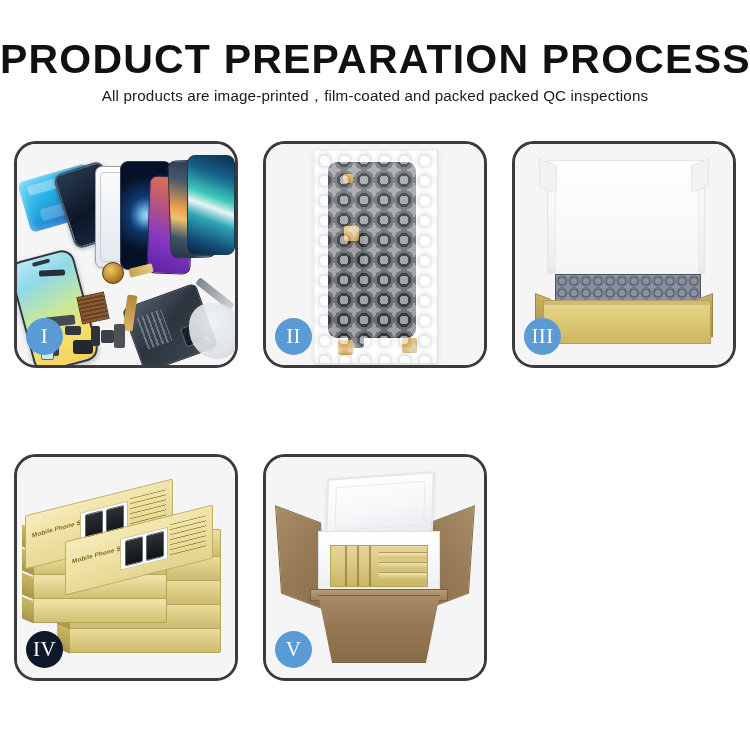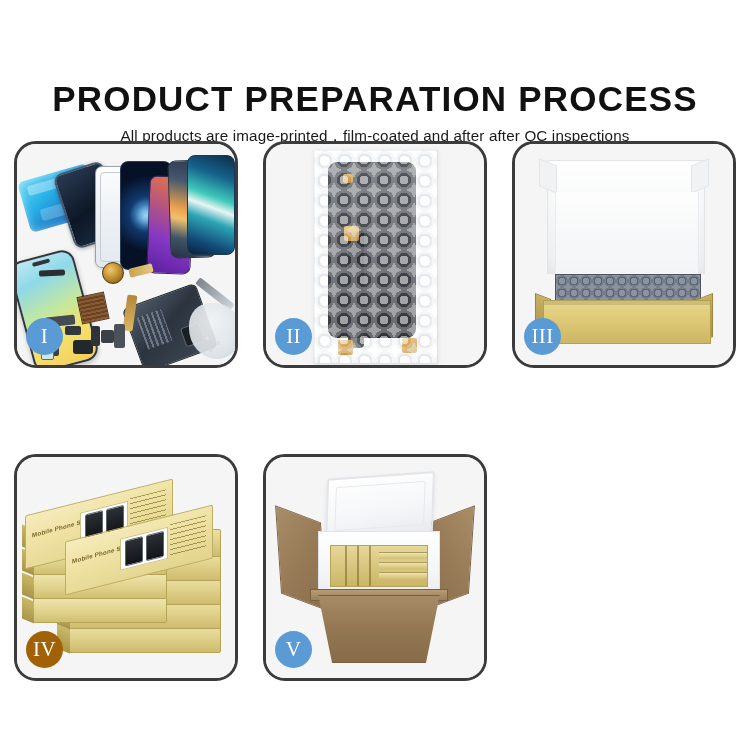--- a/index.html
+++ b/index.html
@@ -23,27 +23,26 @@
   
   .header {
     position: absolute;
     left: 0;
     top: 38px;
     width: 750px;
     text-align: center;
   }
   .title {
     font-family: "Liberation Sans", sans-serif;
-    font-size: 35px;
+    font-size: 41px;
     font-weight: bold;
     letter-spacing: 1.2px;
     color: #111111;
     line-height: 42px;
     white-space: nowrap;
-    margin-top: 40px;
   }
   .subtitle {
     margin-top: 6px;
     font-family: "Liberation Sans", sans-serif;
     font-size: 15.2px;
     font-weight: normal;
     color: #1a1a1a;
     letter-spacing: 0.15px;
     white-space: nowrap;
   }
@@ -636,21 +635,21 @@
     transform: rotate(9deg);
   }
 </style>
 </head>
 <body>
 
 <div id="page">
 
   <div class="header">
     <div class="title">PRODUCT PREPARATION PROCESS</div>
-    <div class="subtitle">All products are image-printed，film-coated and after after QC inspections</div>
+    <div class="subtitle">All products are image-printed，film-coated and packed packed QC inspections</div>
   </div>
 
   <div class="grid">
 
     <div class="panel r0 c0">
       <div class="scene p1">
         <div class="adh"></div>
         <div class="phoneA"></div>
         <div class="glass"></div>
         <div class="screenDark"></div>
@@ -750,21 +749,21 @@
           <div class="lidTop lidTopB">
             <span class="brand">Mobile Phone Spare Parts</span>
             <span class="imgbox pos">
               <span class="thumb"></span>
               <span class="thumb"></span>
             </span>
             <span class="specs"></span>
           </div>
         </div>
       </div>
-      <div class="badge" style="background:#a16207">IV</div>
+      <div class="badge" style="background:#0f172a">IV</div>
     </div>
 
     <div class="panel r1 c1">
       <div class="scene p5">
         <div class="flapL"></div>
         <div class="flapR"></div>
         <div class="coolerLid"></div>
         <div class="cooler"></div>
         <div class="contents">
           <span class="sl" style="left:14px"></span>

